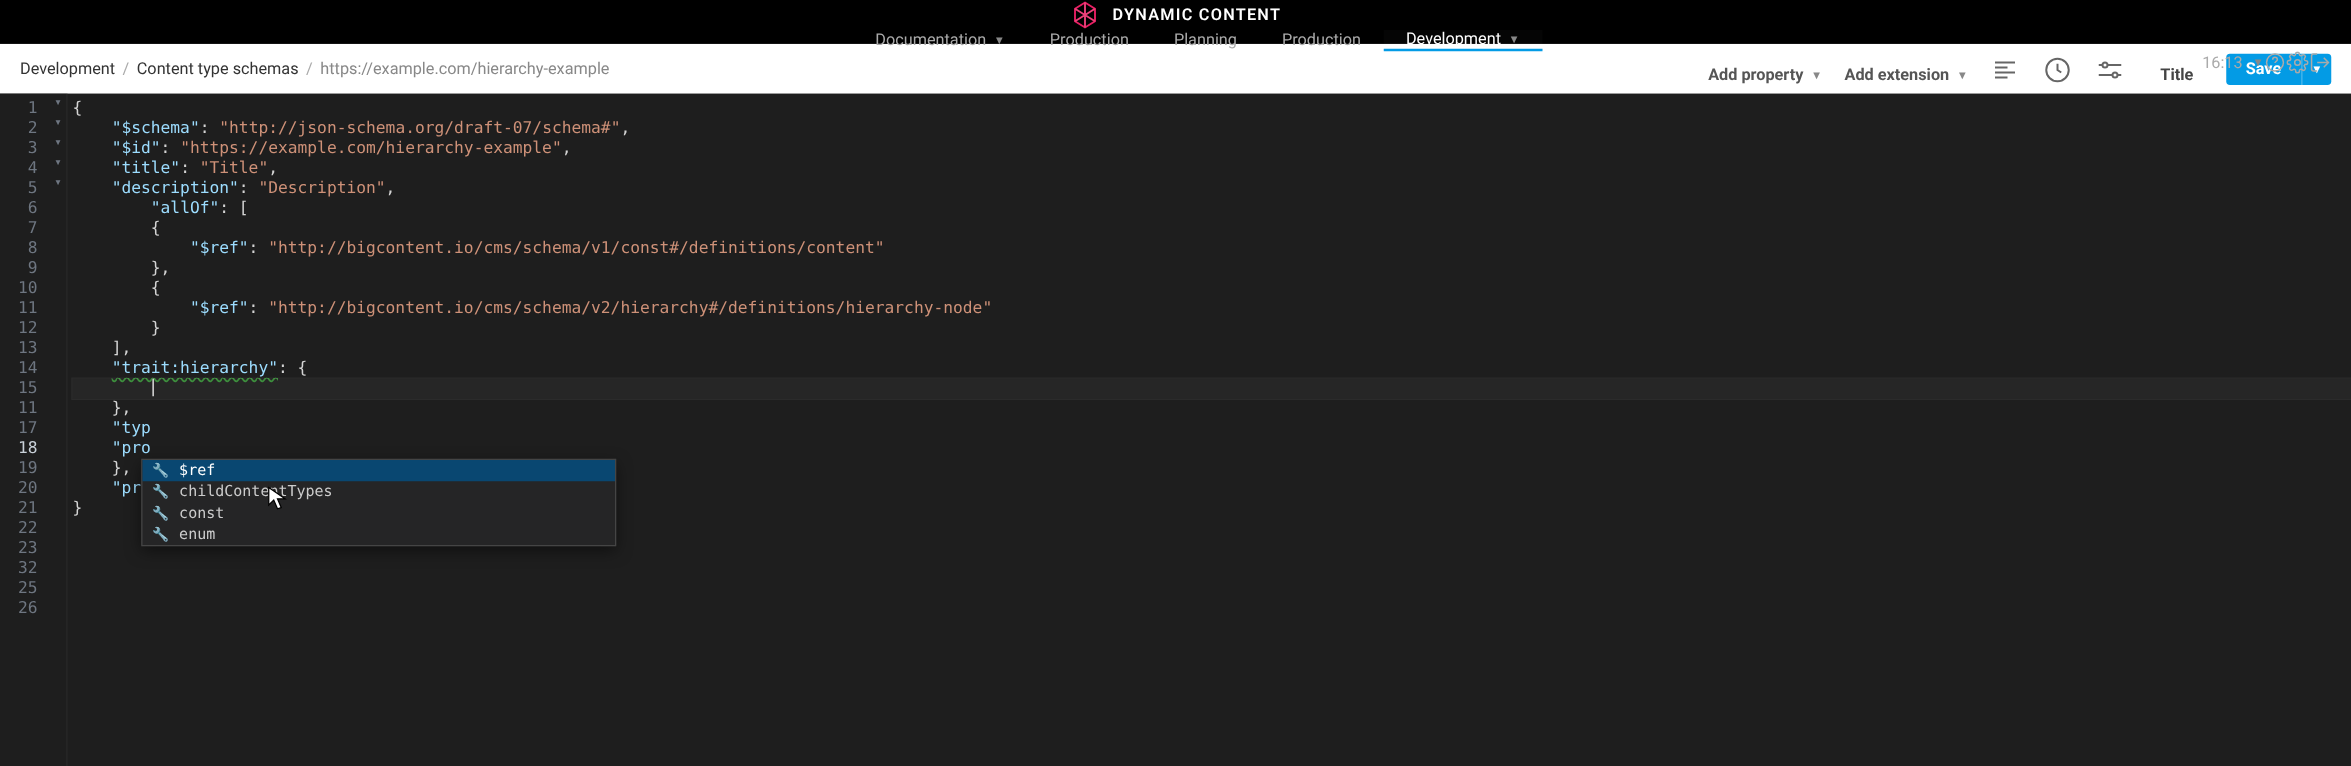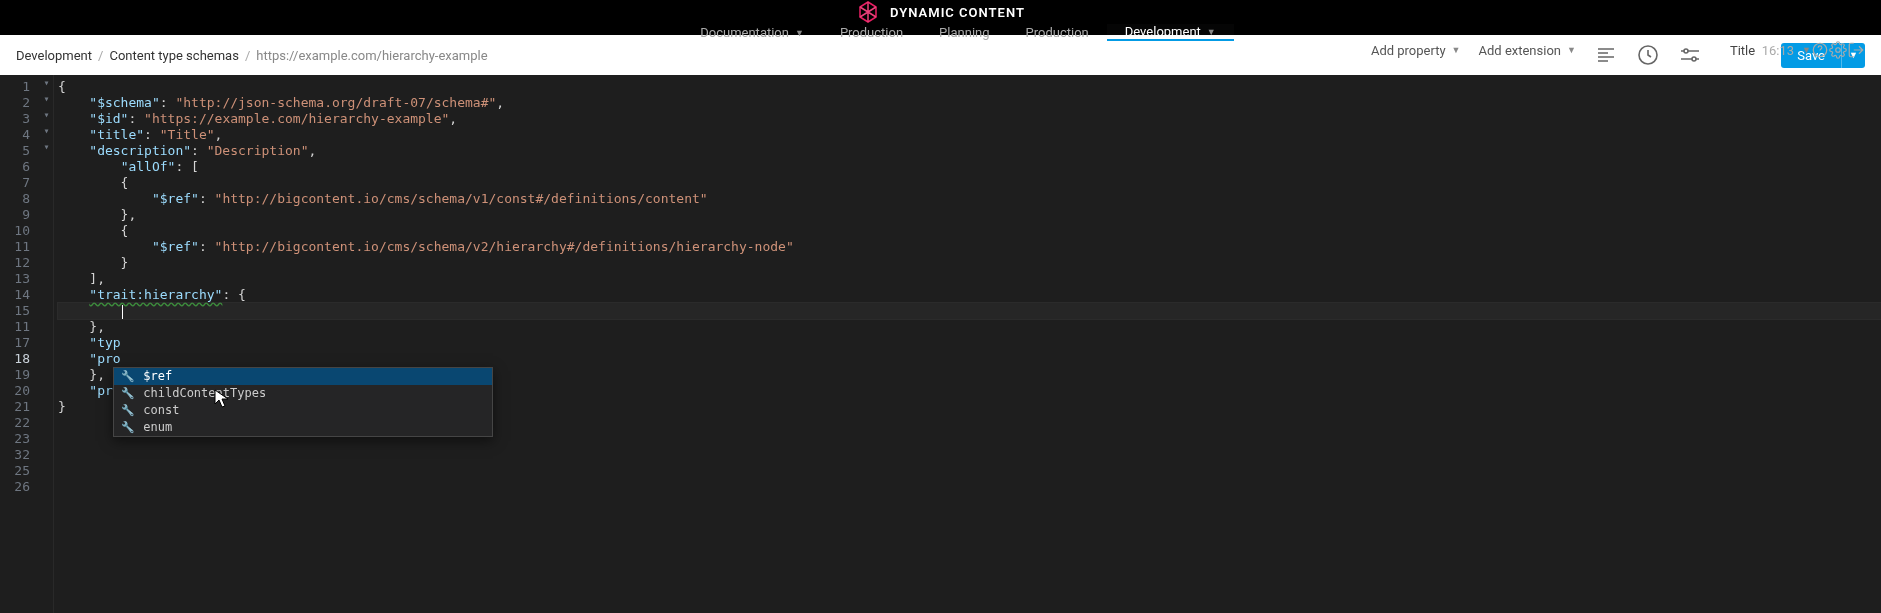--- a/index.html
+++ b/index.html
@@ -50,21 +50,21 @@
     display: flex;
     align-items: center;
     padding: 0 16px;
     color: #333;
   }
   .breadcrumb { display: flex; align-items: center; gap: 6px; font-size: 13px; }
   .breadcrumb .sep { color: #aaa; }
   .breadcrumb .crumb { color: #333; }
   .breadcrumb .crumb.link { color: #333; }
   .breadcrumb .crumb.muted { color: #888; }
-  .subbar-right { margin-left: auto; display: flex; align-items: flex-start; gap: 18px; }
+  .subbar-right { margin-left: auto; display: flex; align-items: flex-end; gap: 18px; font-weight: bold; }
   .dd { display: flex; align-items: center; gap: 6px; font-size: 13px; color: #555; cursor: pointer; }
   .dd .caret2 { font-size: 9px; color: #888; }
   .icon-btn { display:flex; align-items:center; justify-content:center; width:24px; height:24px; cursor:pointer; }
   .icon-btn svg { stroke:#666; }
   .back-link { color: #444; font-size: 13px; cursor: pointer; margin-left: 10px; margin-right: 8px;}
   .save-btn {
     background: #039be5;
     color: #fff;
     border-radius: 3px;
     display: flex;

